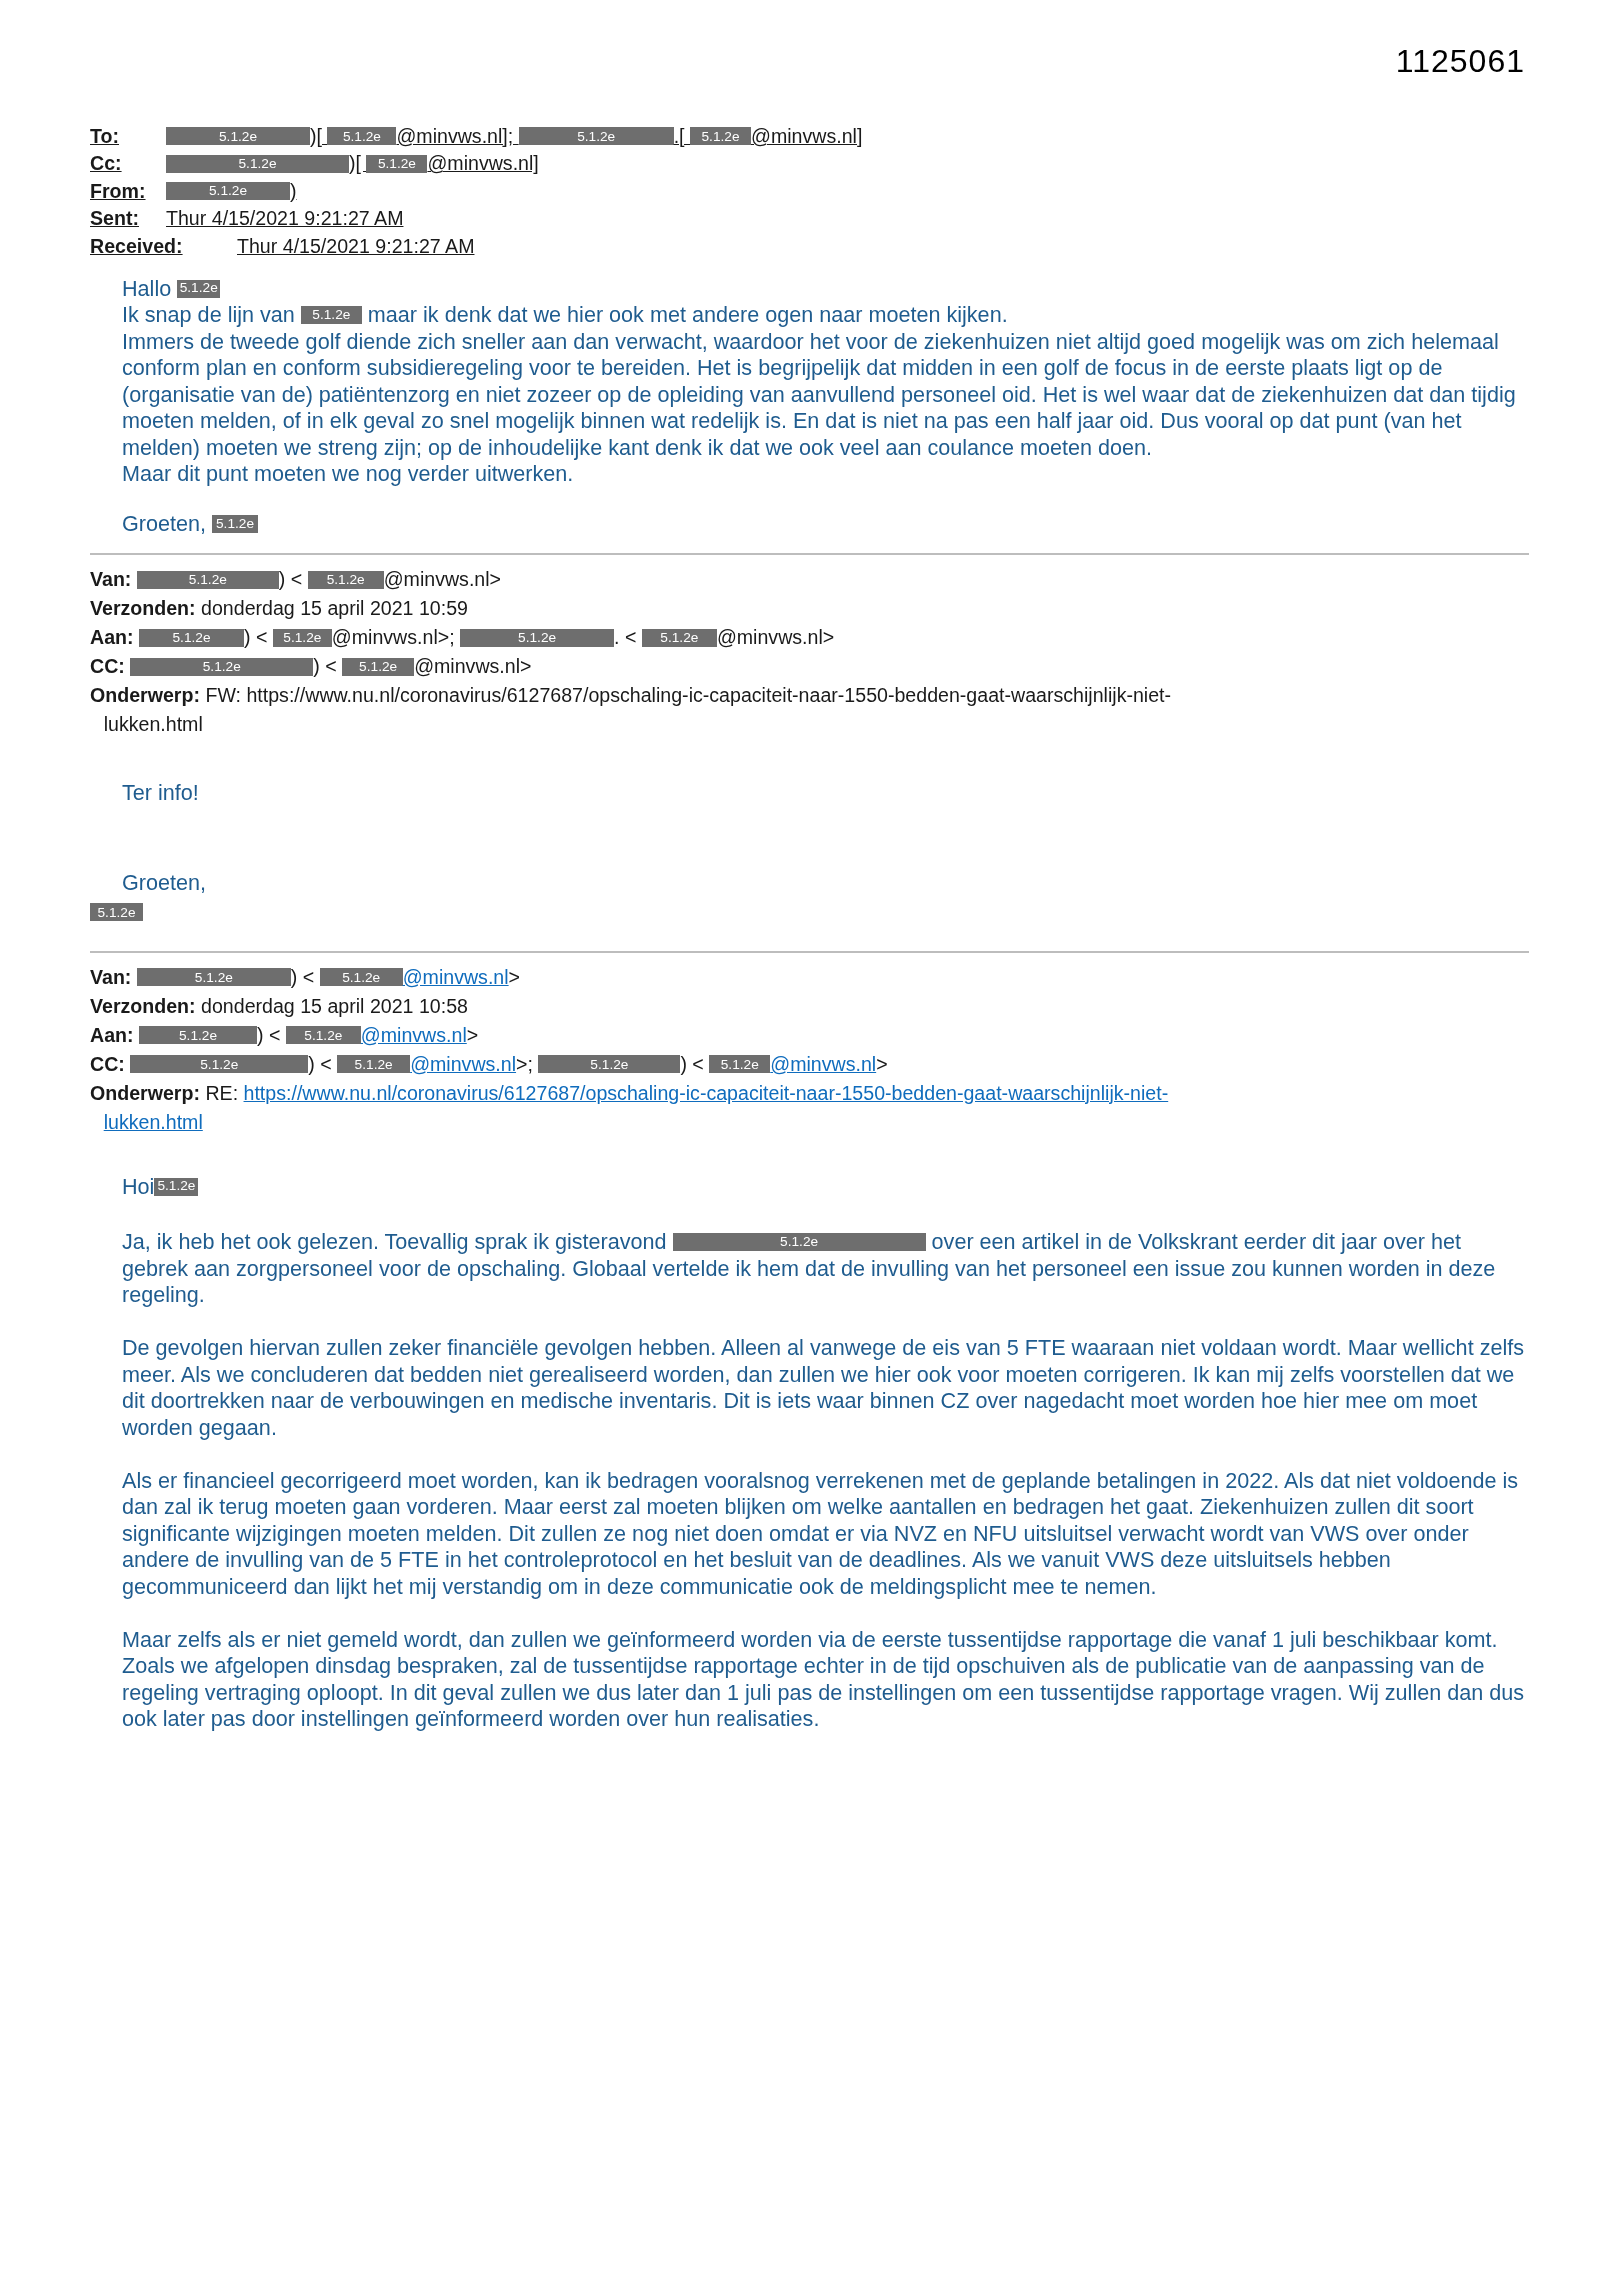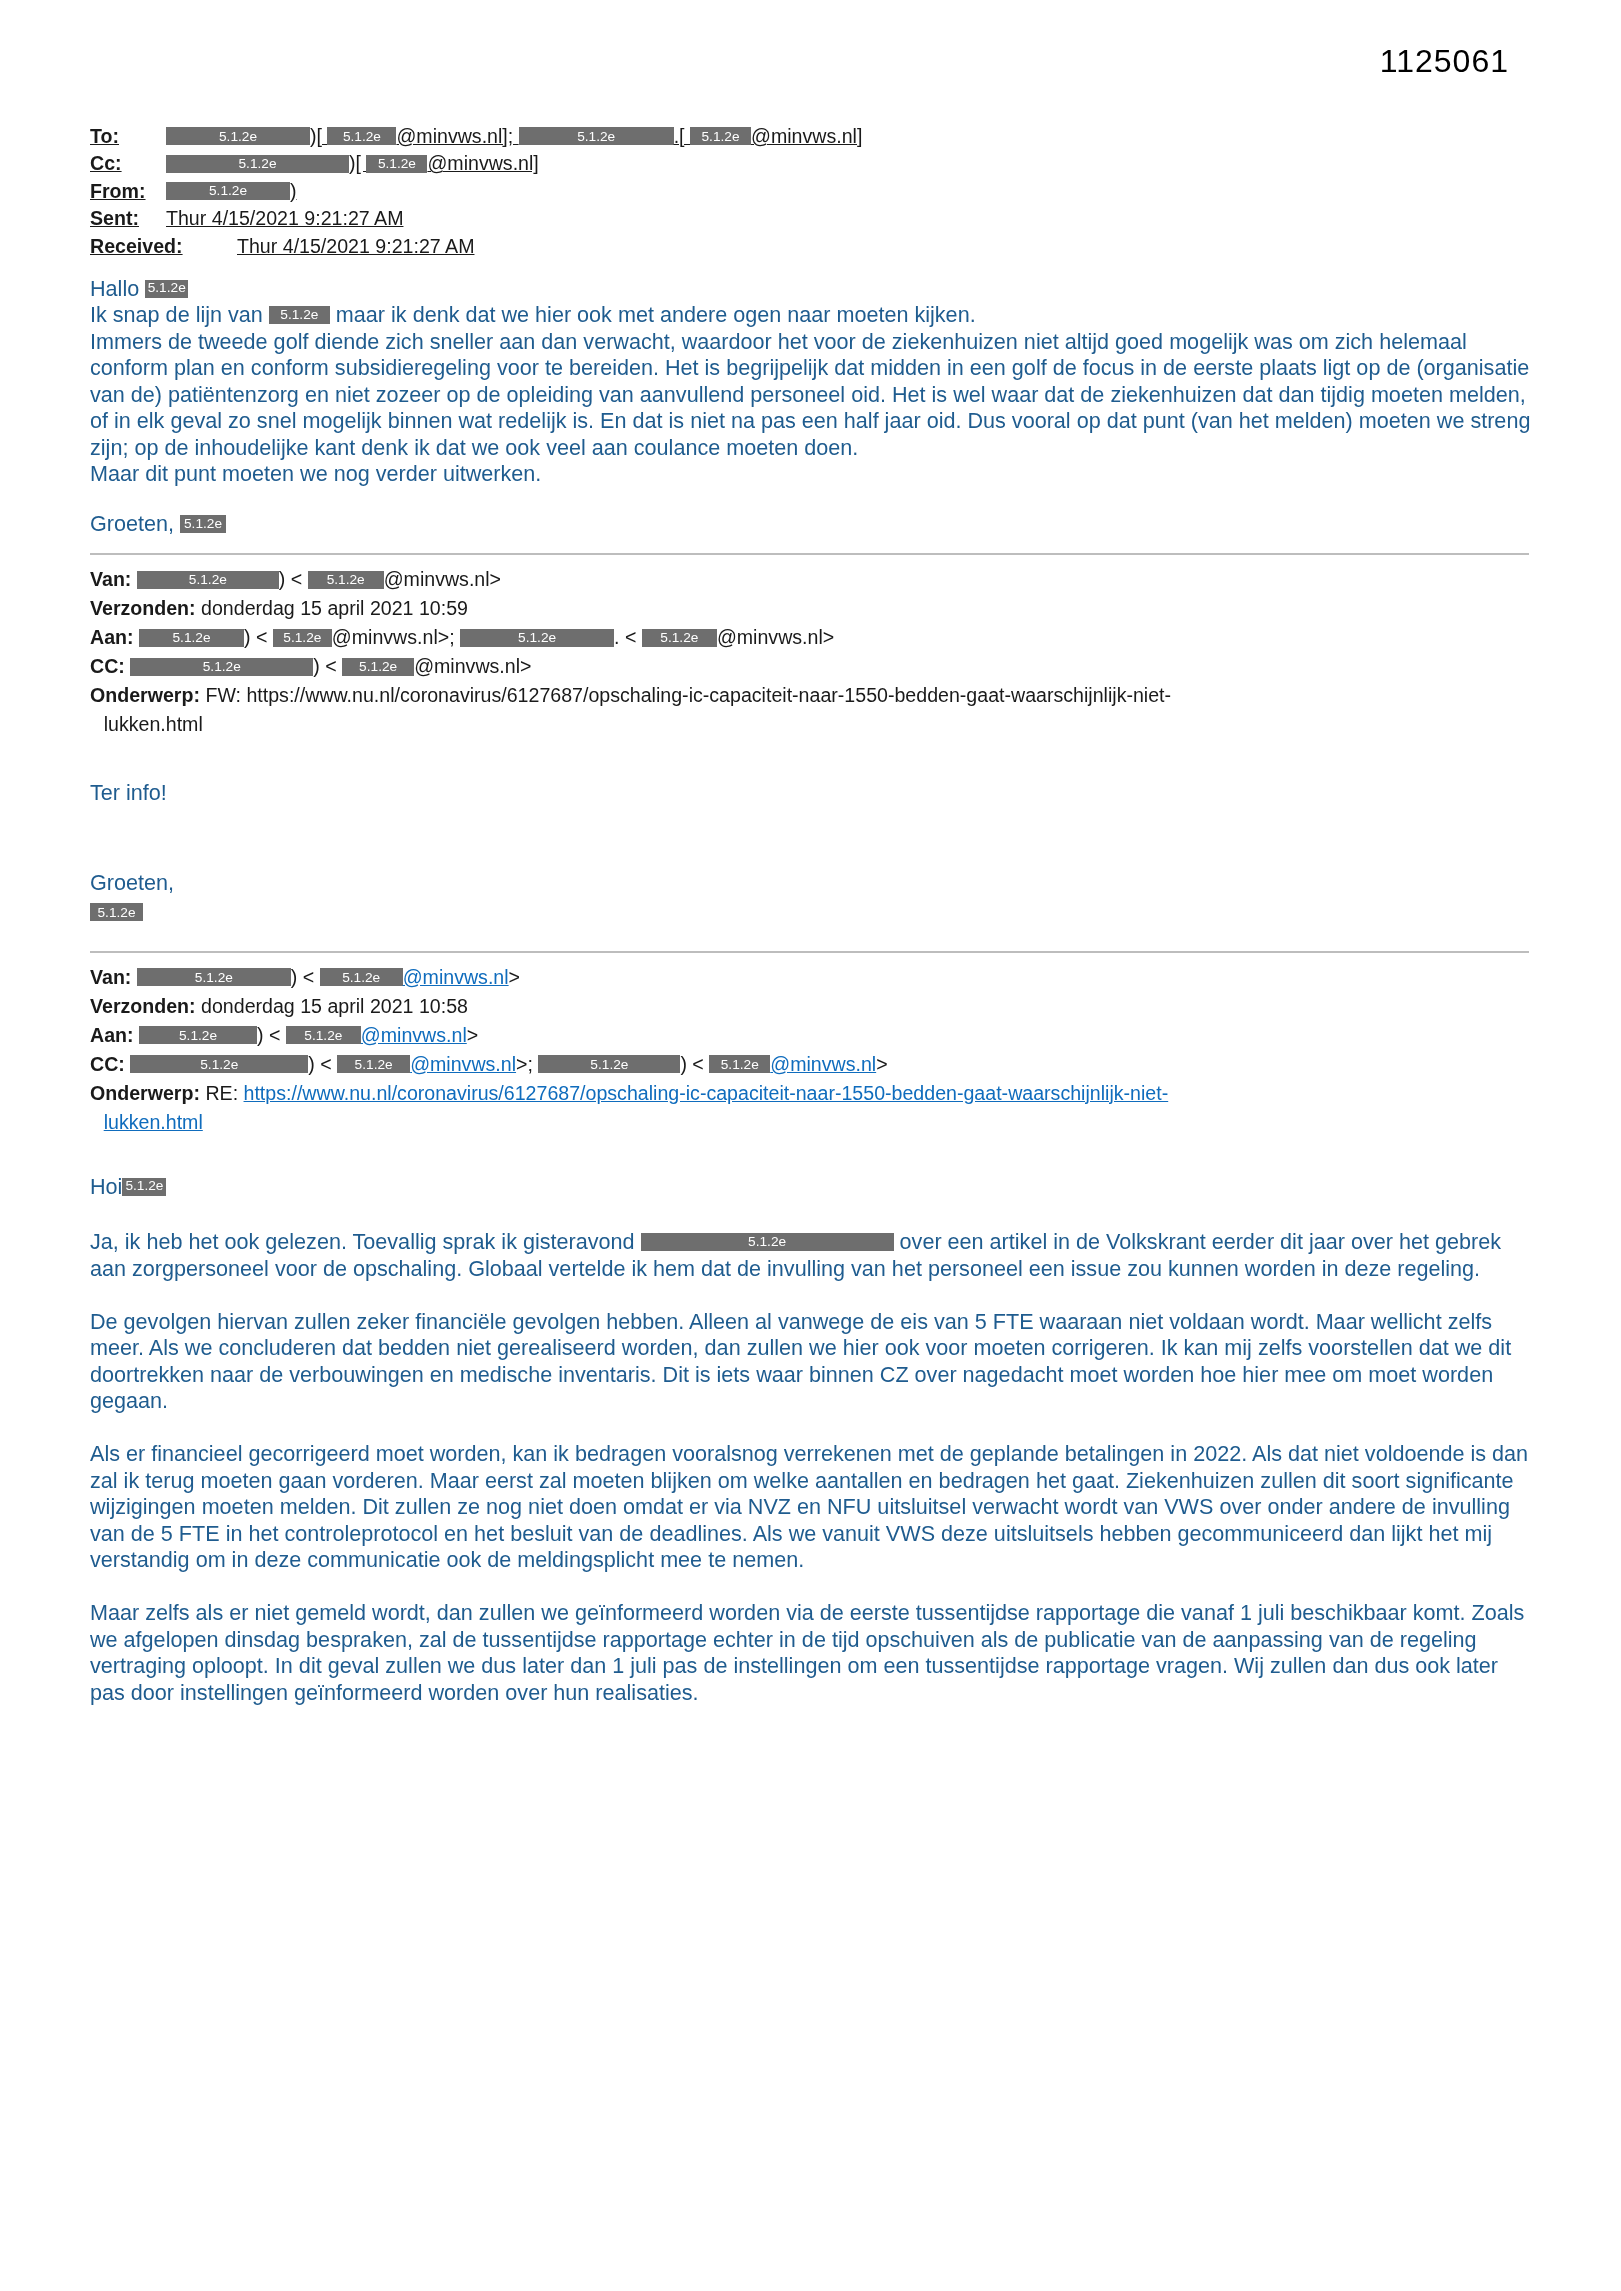--- a/index.html
+++ b/index.html
@@ -7,42 +7,42 @@
   .page {
     position:relative;
     width:1621px; height:2292px;
     margin:0 auto;
     background:#ffffff;
     font-family:"Liberation Sans", sans-serif;
     color:#1a1a1a;
     overflow:hidden;
   }
   .docnum {
-    position:absolute; top:43px; right:112px;
+    position:absolute; top:43px; right:96px;
     font-size:32px; color:#000; letter-spacing:1px;
   }
   .content { padding:0 90px 0 90px; }
 
   
   .msg-header { margin-top:123px; font-size:19.6px; }
   .mh-row { display:flex; align-items:flex-start; line-height:27.4px; min-height:27.4px;text-decoration:underline; }
   .mh-label { font-weight:bold; width:76px; flex:0 0 auto; }
   .mh-val { flex:1 1 auto; }
   .mh-indent { padding-left:71px; }
 
   
   .redact {
     display:inline-flex; align-items:center; justify-content:center;
     height:18px; background:#6e6e6e; color:#ffffff;
     font-size:13.7px; vertical-align:middle; margin-top:-2.9px;
     flex:0 0 auto;
   }
 
   
-  .blue { color:#1f5c8f; font-size:21.6px; line-height:26.5px; max-width:1441px; }
+  .blue { color:#1f5c8f; font-size:21.6px; line-height:26.5px; max-width:1441px;margin-left:32px; }
   .body1 { margin-top:15.7px; }
   .bline { min-height:26.5px; }
   .bpara { margin:0; }
   .sig1 { margin-top:23.5px; }
 
   .rule { border:0; border-top:2px solid #bdbdbd; margin:15.7px 0 0 0; width:1439px; }
 
   
   .qheader { margin-top:9.8px; font-size:19.6px; }
   .q-row { line-height:29px; min-height:29px; }

